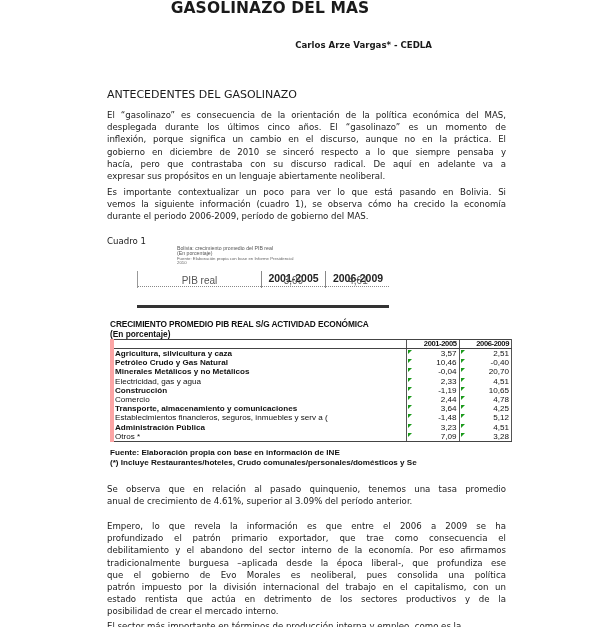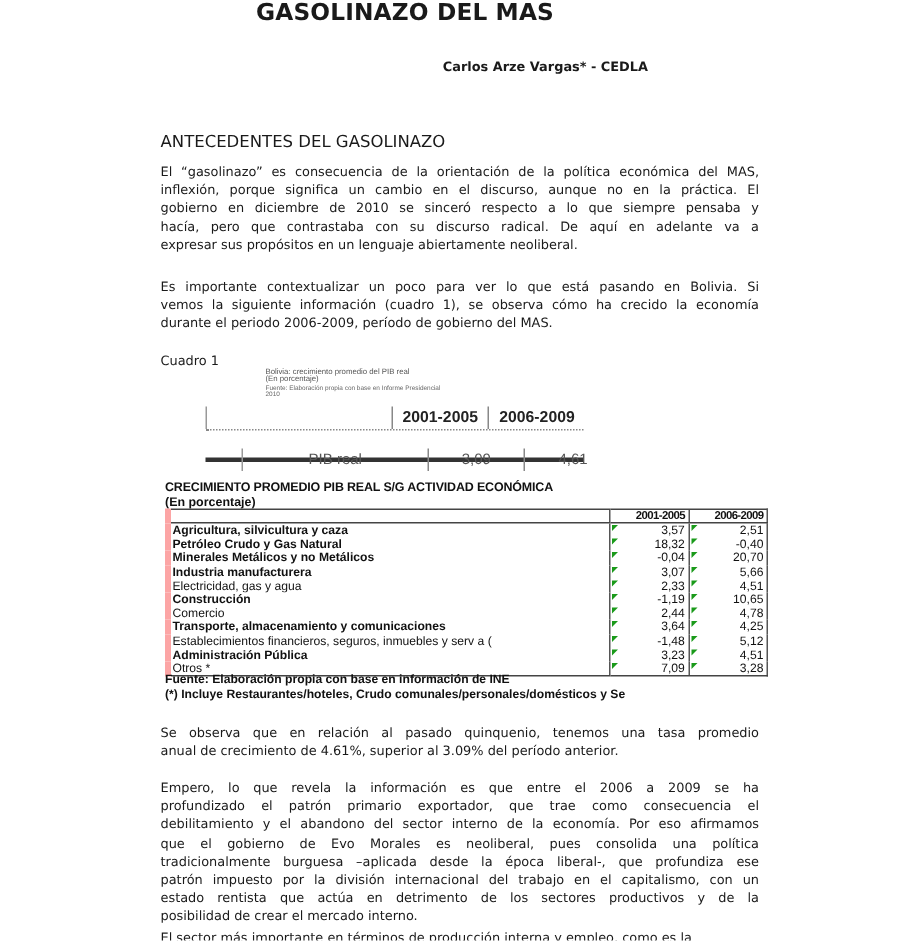--- a/index.html
+++ b/index.html
@@ -15,21 +15,21 @@
   .heading { position:absolute; left:107px; top:88px; font-size:11px; color:#1a1a1a; }
   .cuadro { position:absolute; left:107px; top:236px; font-size:8.6px; color:#1a1a1a; }
 
   
   .c1cap { position:absolute; left:177px; top:246px; font-size:4.3px; line-height:4.6px; color:#666; font-family:"Liberation Sans", sans-serif; }
   .c1cap .b { font-size:5.2px; line-height:5.4px; color:#555; }
   .c1tab { position:absolute; left:137px; top:271px; width:252px; height:34px;
            border-bottom:3px solid #333; font-family:"Liberation Sans", sans-serif; }
   .c1tab .row { position:absolute; left:0; width:252px; }
   .c1tab .r1 { top:0; height:15px; border-bottom:1px dotted #888; }
-  .c1tab .r2 { top:28px; height:15px;margin-left:24px; }
+  .c1tab .r2 { top:2px; height:15px; }
   .c1tab .cell { position:absolute; top:0; height:100%; text-align:center; font-size:10.5px; line-height:15px; }
   .c1tab .c0 { left:0; width:123px; border-left:1px solid #999; }
   .c1tab .c1 { left:124px; width:63px; border-left:1px solid #888; }
   .c1tab .c2 { left:188px; width:64px; border-left:1px solid #888; }
   .c1tab .r1 .cell { font-weight:bold; color:#222; }
   .c1tab .r2 .cell { color:#555; font-size:10px; }
 
   
   .c2title { position:absolute; left:110px; top:319px; font-family:"Liberation Sans", sans-serif;
              font-weight:bold; font-size:8.3px; letter-spacing:-0.1px; color:#111; }
@@ -50,20 +50,21 @@
 </head>
 <body>
 
 <div class="title">GASOLINAZO DEL MAS</div>
 <div class="author">Carlos Arze Vargas* - CEDLA</div>
 
 <div class="heading">ANTECEDENTES DEL GASOLINAZO</div>
 
 <div class="p" style="top:109px;">
     <span class="line">El “gasolinazo” es consecuencia de la orientación de la política económica del MAS,</span>
+    <span class="line">desplegada durante los últimos cinco años. El “gasolinazo” es un momento de</span>
     <span class="line">inflexión, porque significa un cambio en el discurso, aunque no en la práctica. El</span>
     <span class="line">gobierno en diciembre de 2010 se sinceró respecto a lo que siempre pensaba y</span>
     <span class="line">hacía, pero que contrastaba con su discurso radical. De aquí en adelante va a</span>
     <span class="line last">expresar sus propósitos en un lenguaje abiertamente neoliberal.</span>
   </div>
 <div class="p" style="top:186px;">
     <span class="line">Es importante contextualizar un poco para ver lo que está pasando en Bolivia. Si</span>
     <span class="line">vemos la siguiente información (cuadro 1), se observa cómo ha crecido la economía</span>
     <span class="line last">durante el periodo 2006-2009, período de gobierno del MAS.</span>
   </div>
@@ -98,32 +99,27 @@
       <td class="v yr">2001-2005</td>
       <td class="v v2 yr">2006-2009</td>
     </tr>
   <tr>
         <td class="lab b">Agricultura, silvicultura y caza</td>
         <td class="v"><span class="tri"></span><span>3,57</span></td>
         <td class="v v2"><span class="tri"></span><span>2,51</span></td>
       </tr>
       <tr>
         <td class="lab b">Petróleo Crudo y  Gas Natural</td>
-        <td class="v"><span class="tri"></span><span>18,32</span></td>
+        <td class="v"><span class="tri"></span><span>10,46</span></td>
         <td class="v v2"><span class="tri"></span><span>-0,40</span></td>
       </tr>
       <tr>
         <td class="lab b">Minerales Metálicos y no Metálicos</td>
         <td class="v"><span class="tri"></span><span>-0,04</span></td>
         <td class="v v2"><span class="tri"></span><span>20,70</span></td>
-      </tr>
-      <tr>
-        <td class="lab b">Industria manufacturera</td>
-        <td class="v"><span class="tri"></span><span>3,07</span></td>
-        <td class="v v2"><span class="tri"></span><span>5,66</span></td>
       </tr>
       <tr>
         <td class="lab">Electricidad, gas y agua</td>
         <td class="v"><span class="tri"></span><span>2,33</span></td>
         <td class="v v2"><span class="tri"></span><span>4,51</span></td>
       </tr>
       <tr>
         <td class="lab b">Construcción</td>
         <td class="v"><span class="tri"></span><span>-1,19</span></td>
         <td class="v v2"><span class="tri"></span><span>10,65</span></td>
@@ -159,21 +155,21 @@
 <div class="c2foot" style="top:458px;">(*) Incluye Restaurantes/hoteles, Crudo comunales/personales/domésticos y Se</div>
 
 <div class="p" style="top:483px;">
     <span class="line">Se observa que en relación al pasado quinquenio, tenemos una tasa  promedio</span>
     <span class="line last">anual de crecimiento de 4.61%, superior al 3.09% del período anterior.</span>
   </div>
 <div class="p" style="top:520px;">
     <span class="line">Empero, lo que revela la información es que entre el 2006 a 2009 se ha</span>
     <span class="line">profundizado el patrón primario exportador, que trae como consecuencia el</span>
     <span class="line">debilitamiento y el abandono del sector interno de la economía. Por eso afirmamos</span>
+    <span class="line">tradicionalmente burguesa –aplicada desde la época liberal-, que profundiza ese</span>
     <span class="line">que el gobierno de Evo Morales es neoliberal, pues consolida una política</span>
-    <span class="line">tradicionalmente burguesa –aplicada desde la época liberal-, que profundiza ese</span>
     <span class="line">patrón impuesto por la división internacional del trabajo en el capitalismo, con un</span>
     <span class="line">estado rentista que actúa en detrimento  de los sectores productivos y de la</span>
     <span class="line last">posibilidad de crear el mercado interno.</span>
   </div>
 <div class="p" style="top:620px;">
     <span class="line last">El sector más importante en términos de producción interna y empleo, como es la</span>
   </div>
 
 </body></html>

